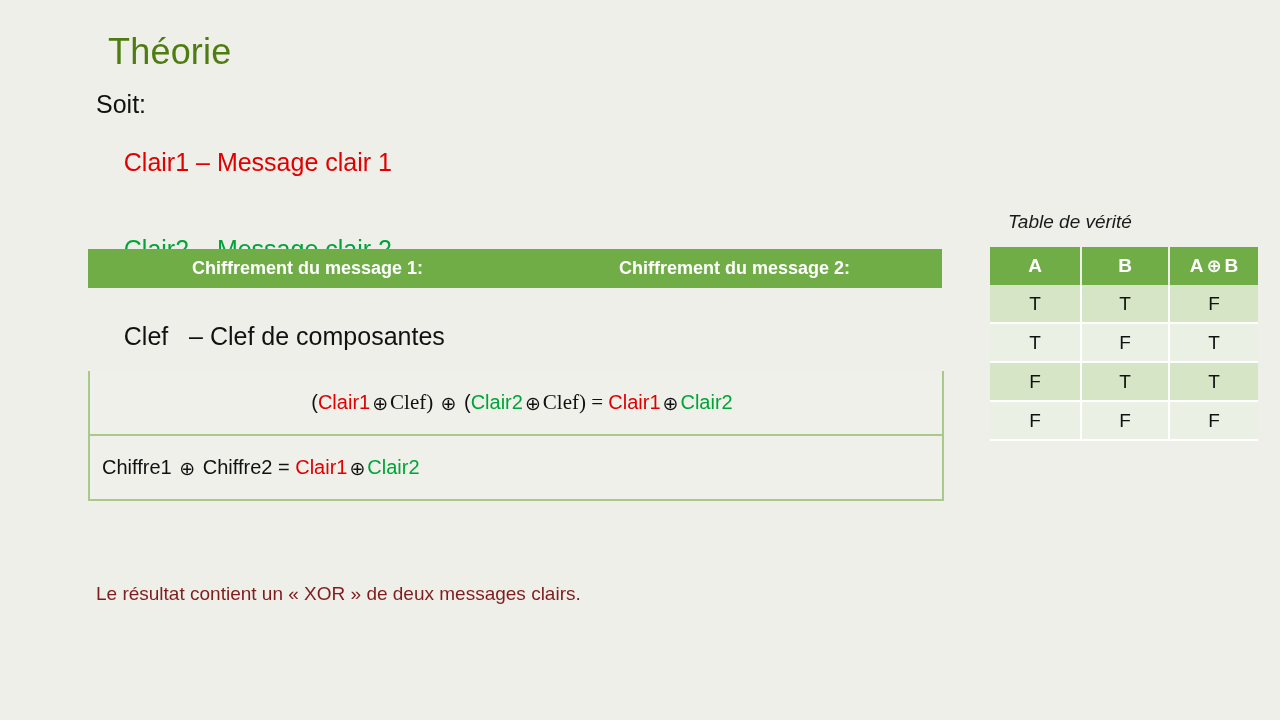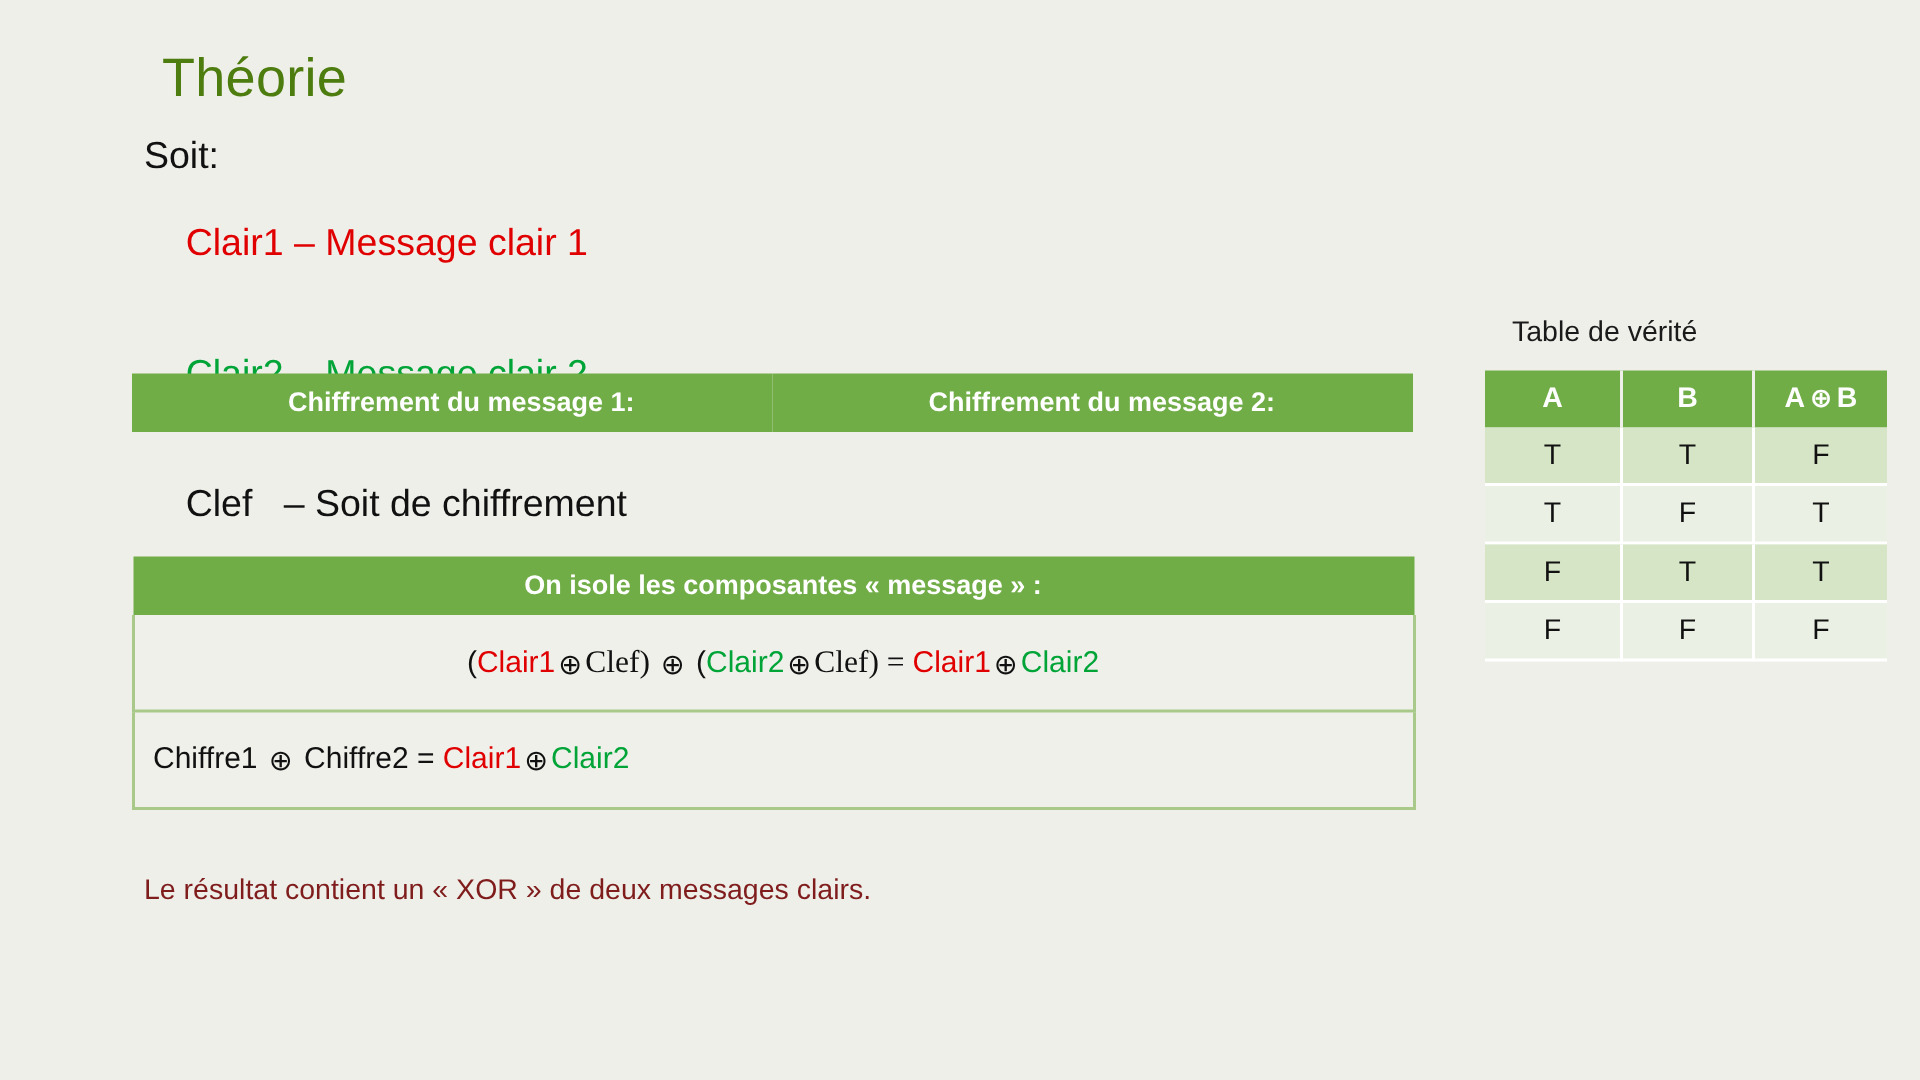--- a/index.html
+++ b/index.html
@@ -93,20 +93,21 @@
     padding: 0 2px;
   }
 
   
   .tt-caption {
     position: absolute;
     left: 1008px;
     top: 211px;
     font-size: 19px;
     color: #1A1A1A;
+    font-style: italic;
   }
   #truth-table {
     position: absolute;
     left: 990px;
     top: 247px;
     border-collapse: separate;
     border-spacing: 0;
     table-layout: fixed;
     width: 268px;
   }
@@ -159,21 +160,21 @@
 
   <div>
     <span class="c-red">Clair1</span><span class="c-red"> – </span><span class="c-red">Message clair 1</span>
   </div>
 
   <div>
     <span class="c-green">Clair2</span><span class="c-green"> – </span><span class="c-green">Message clair 2</span>
   </div>
 
   <div>
-    <span class="c-black">Clef</span><span class="c-black">   – </span><span class="c-black">Soit de chiffrement</span>
+    <span class="c-black">Clef</span><span class="c-black">   – </span><span class="c-black">Clef de composantes</span>
   </div>
 </div>
 
 <table class="gtable" id="table-chiffrement">
   <colgroup>
       <col style="width:427px">
       <col style="width:427px">
     </colgroup>
   <tbody>
       <tr>
@@ -181,23 +182,20 @@
     <th class="hdr">Chiffrement du message 2:</th>
   </tr>
 </tbody>
   </table>
 
 <table class="gtable" id="table-isole">
   <colgroup>
       <col style="width:854px">
     </colgroup>
   <tbody>
-      <tr>
-    <th class="hdr">On isole les composantes « message » :</th>
-  </tr>
   <tr>
     <td class="cell first-data"><span>(</span><span class="c-red">Clair1</span><span class="oplus">⊕</span><span class="serif">Clef</span><span class="serif">) </span><span class="oplus">⊕</span><span> (</span><span class="c-green">Clair2</span><span class="oplus">⊕</span><span class="serif">Clef</span><span class="serif">) = </span><span class="c-red">Clair1</span><span class="oplus">⊕</span><span class="c-green">Clair2</span></td>
   </tr>
   <tr>
     <td class="cell"><span>Chiffre1 </span><span class="oplus">⊕</span><span> Chiffre2 = </span><span class="c-red">Clair1</span><span class="oplus">⊕</span><span class="c-green">Clair2</span></td>
   </tr>
 </tbody>
   </table>
 
 <div class="tt-caption">Table de vérité</div>

